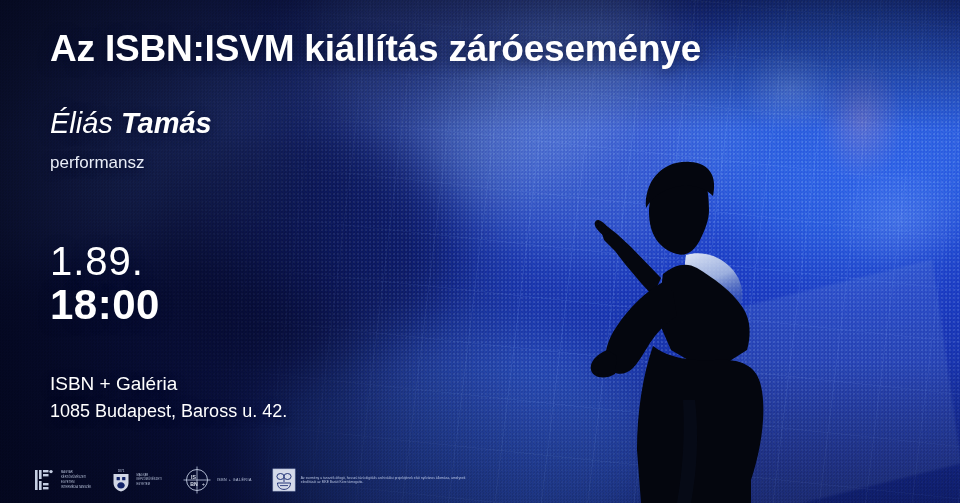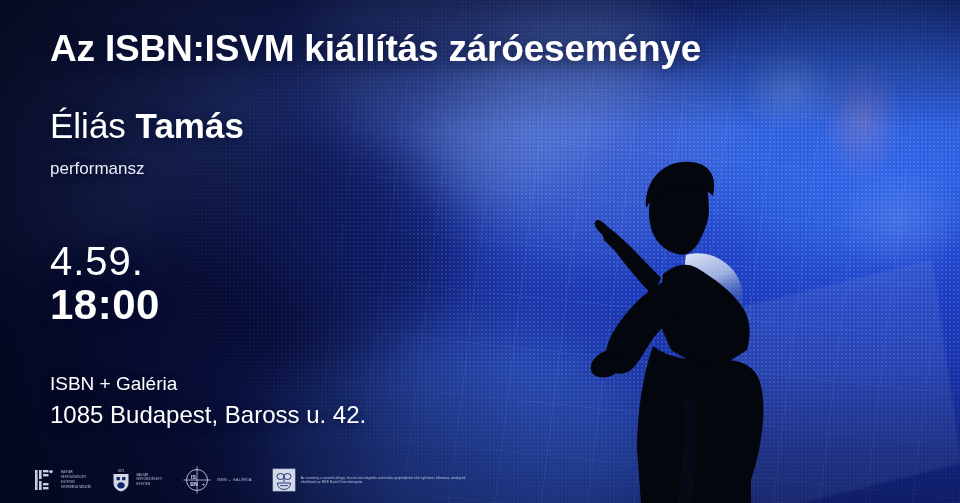--- a/index.html
+++ b/index.html
@@ -91,41 +91,41 @@
   .type{position:absolute;left:50px;top:0;width:760px;color:#fff;}
 
   .headline{
     position:absolute;top:30px;left:0;
     font-size:37px;font-weight:700;letter-spacing:-.2px;line-height:1;
     color:#ffffff;white-space:nowrap;
     text-shadow:0 2px 14px rgba(0,10,40,.75);
   }
 
   .credits{position:absolute;top:108px;left:0;line-height:1.04;}
-  .credit-line{font-size:35px;color:#fff;text-shadow:0 2px 12px rgba(0,10,40,.7);}
+  .credit-line{font-size:29px;color:#fff;text-shadow:0 2px 12px rgba(0,10,40,.7);font-style:italic;}
   .lt{font-weight:300;}
   .bd{font-weight:700;}
   .genre{
     margin-top:16px;font-size:17px;font-weight:400;color:#e9edf7;
     text-shadow:0 2px 10px rgba(0,10,40,.7);
   }
 
   .when{position:absolute;top:240px;left:0;}
   .date{
     font-size:40px;font-weight:300;letter-spacing:1px;line-height:1.08;color:#fff;
     text-shadow:0 2px 14px rgba(0,10,40,.72);
   }
   .time{
     font-size:42px;font-weight:600;letter-spacing:.5px;line-height:1.05;color:#fff;
     text-shadow:0 2px 14px rgba(0,10,40,.72);
   }
 
   .where{position:absolute;top:370px;left:0;line-height:1.45;}
   .venue{font-size:19px;font-weight:400;color:#fff;text-shadow:0 2px 10px rgba(0,10,40,.7);}
-  .address{font-size:24px;font-weight:400;color:#fff;text-shadow:0 2px 10px rgba(0,10,40,.7);}
+  .address{font-size:18px;font-weight:400;color:#fff;text-shadow:0 2px 10px rgba(0,10,40,.7);}
 
   
   .footer{
     position:absolute;left:34px;bottom:8px;
     display:flex;align-items:center;gap:20px;
     opacity:.92;
   }
   .logo{display:flex;align-items:center;gap:5px;}
   .logo svg{display:block;}
   .logo-text{display:flex;flex-direction:column;gap:1.6px;}
@@ -203,21 +203,21 @@
   <div class="type">
 
     <div class="headline">Az ISBN:ISVM kiállítás záróeseménye</div>
 
     <div class="credits">
       <div class="credit-line"><span class="lt">Éliás</span><span> </span><span class="bd">Tamás</span></div>
       <div class="genre">performansz</div>
     </div>
 
     <div class="when">
-      <div class="date">4.59.</div>
+      <div class="date">1.89.</div>
       <div class="time">18:00</div>
     </div>
 
     <div class="where">
       <div class="venue">ISBN + Galéria</div>
       <div class="address">1085 Budapest, Baross u. 42.</div>
     </div>
   </div>
 
   <div class="footer">

